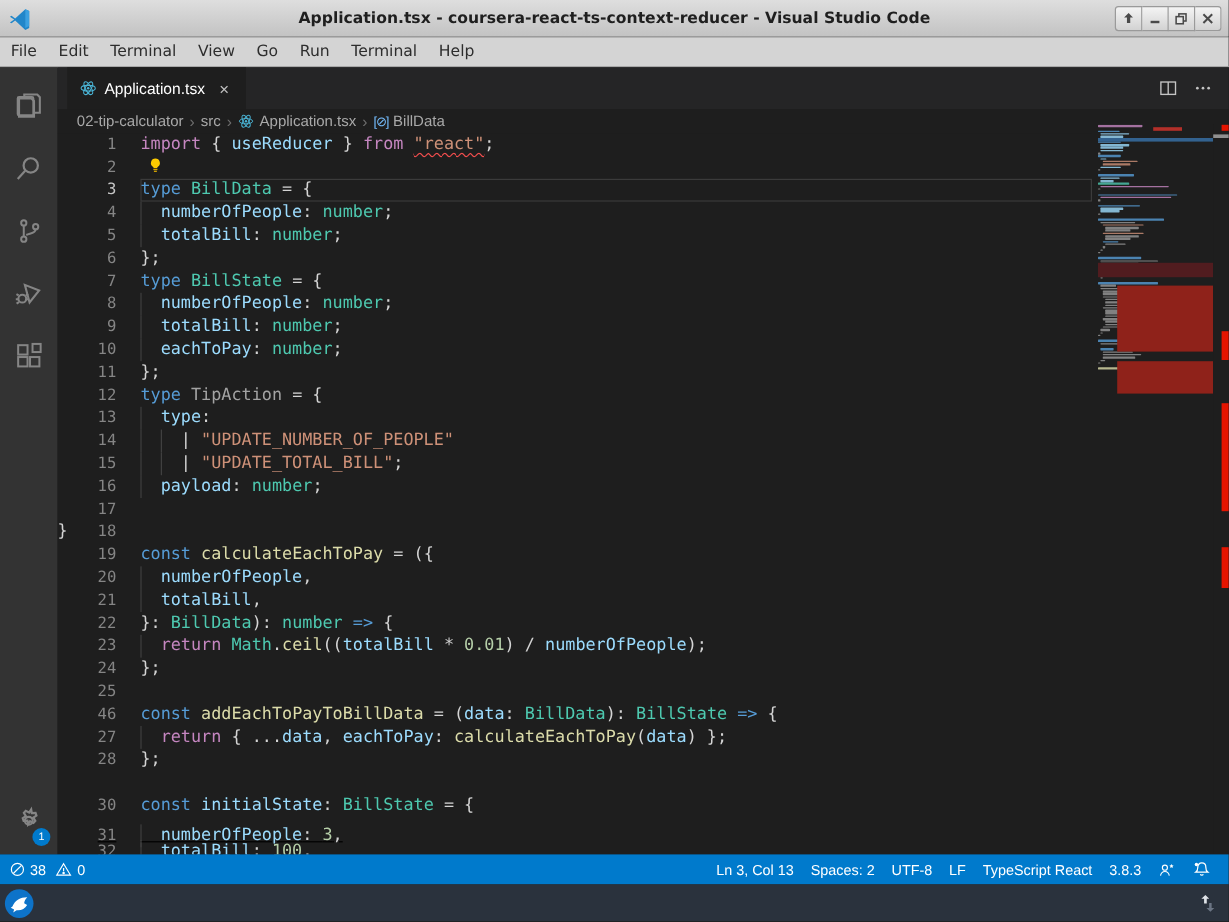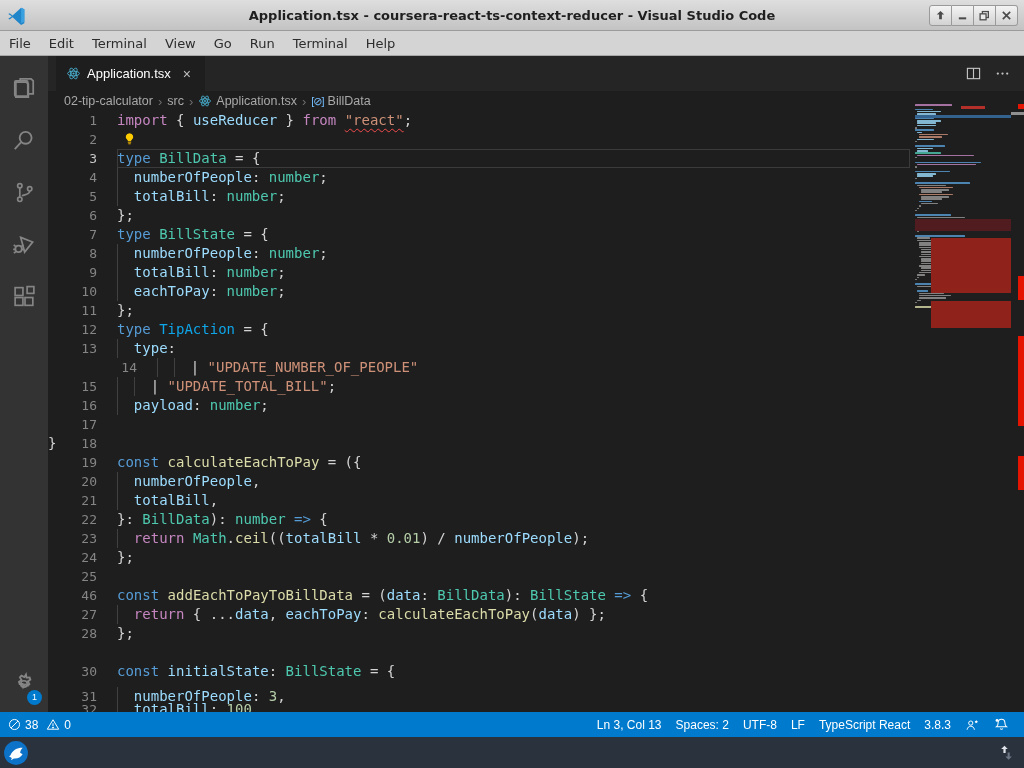--- a/index.html
+++ b/index.html
@@ -272,27 +272,27 @@
     <div class="code-line" style="top: 171px;">
       <div class="gutter-num">10</div>
       <div class="line-content"><span class="indent-guide" style="left: 0px;"></span><span class="tok" style="color: rgb(212, 212, 212);">  </span><span class="tok" style="color: rgb(156, 220, 254);">eachToPay</span><span class="tok" style="color: rgb(212, 212, 212);">: </span><span class="tok" style="color: rgb(78, 201, 176);">number</span><span class="tok" style="color: rgb(212, 212, 212);">;</span></div>
     </div>
     <div class="code-line" style="top: 190px;">
       <div class="gutter-num">11</div>
       <div class="line-content"><span class="tok" style="color: rgb(212, 212, 212);">};</span></div>
     </div>
     <div class="code-line" style="top: 209px;">
       <div class="gutter-num">12</div>
-      <div class="line-content"><span class="tok" style="color: rgb(86, 156, 214);">type</span><span class="tok" style="color: rgb(212, 212, 212);"> </span><span class="tok" style="color: #0ea5e9;">TipAction</span><span class="tok" style="color: rgb(212, 212, 212);"> = {</span></div>
+      <div class="line-content"><span class="tok" style="color: rgb(86, 156, 214);">type</span><span class="tok" style="color: rgb(212, 212, 212);"> </span><span class="tok" style="color: #a3a3a3;">TipAction</span><span class="tok" style="color: rgb(212, 212, 212);"> = {</span></div>
     </div>
     <div class="code-line" style="top: 228px;">
       <div class="gutter-num">13</div>
       <div class="line-content"><span class="indent-guide" style="left: 0px;"></span><span class="tok" style="color: rgb(212, 212, 212);">  </span><span class="tok" style="color: rgb(156, 220, 254);">type</span><span class="tok" style="color: rgb(212, 212, 212);">:</span></div>
     </div>
-    <div class="code-line" style="top: 247px; margin-left: 40px;">
+    <div class="code-line" style="top: 247px;">
       <div class="gutter-num">14</div>
       <div class="line-content"><span class="indent-guide" style="left: 0px;"></span><span class="indent-guide" style="left: 16.86px;"></span><span class="tok" style="color: rgb(212, 212, 212);">    | </span><span class="tok" style="color: rgb(206, 145, 120);">"UPDATE_NUMBER_OF_PEOPLE"</span></div>
     </div>
     <div class="code-line" style="top: 266px;">
       <div class="gutter-num">15</div>
       <div class="line-content"><span class="indent-guide" style="left: 0px;"></span><span class="indent-guide" style="left: 16.86px;"></span><span class="tok" style="color: rgb(212, 212, 212);">    | </span><span class="tok" style="color: rgb(206, 145, 120);">"UPDATE_TOTAL_BILL"</span><span class="tok" style="color: rgb(212, 212, 212);">;</span></div>
     </div>
     <div class="code-line" style="top: 285px;">
       <div class="gutter-num">16</div>
       <div class="line-content"><span class="indent-guide" style="left: 0px;"></span><span class="tok" style="color: rgb(212, 212, 212);">  </span><span class="tok" style="color: rgb(156, 220, 254);">payload</span><span class="tok" style="color: rgb(212, 212, 212);">: </span><span class="tok" style="color: rgb(78, 201, 176);">number</span><span class="tok" style="color: rgb(212, 212, 212);">;</span></div>
@@ -342,21 +342,21 @@
       <div class="line-content"><span class="indent-guide" style="left: 0px;"></span><span class="tok" style="color: rgb(212, 212, 212);">  </span><span class="tok" style="color: rgb(197, 134, 192);">return</span><span class="tok" style="color: rgb(212, 212, 212);"> { ...</span><span class="tok" style="color: rgb(156, 220, 254);">data</span><span class="tok" style="color: rgb(212, 212, 212);">, </span><span class="tok" style="color: rgb(156, 220, 254);">eachToPay</span><span class="tok" style="color: rgb(212, 212, 212);">: </span><span class="tok" style="color: rgb(220, 220, 170);">calculateEachToPay</span><span class="tok" style="color: rgb(212, 212, 212);">(</span><span class="tok" style="color: rgb(156, 220, 254);">data</span><span class="tok" style="color: rgb(212, 212, 212);">) };</span></div>
     </div>
     <div class="code-line" style="top: 513px;">
       <div class="gutter-num">28</div>
       <div class="line-content"><span class="tok" style="color: rgb(212, 212, 212);">};</span></div>
     </div>
     <div class="code-line" style="top: 551px;">
       <div class="gutter-num">30</div>
       <div class="line-content"><span class="tok" style="color: rgb(86, 156, 214);">const</span><span class="tok" style="color: rgb(212, 212, 212);"> </span><span class="tok" style="color: rgb(156, 220, 254);">initialState</span><span class="tok" style="color: rgb(212, 212, 212);">: </span><span class="tok" style="color: rgb(78, 201, 176);">BillState</span><span class="tok" style="color: rgb(212, 212, 212);"> = {</span></div>
     </div>
-    <div class="code-line" style="top: 576px;">
+    <div class="code-line" style="top: 576px; text-decoration: underline;">
       <div class="gutter-num">31</div>
       <div class="line-content"><span class="indent-guide" style="left: 0px;"></span><span class="tok" style="color: rgb(212, 212, 212);">  </span><span class="tok" style="color: rgb(156, 220, 254);">numberOfPeople</span><span class="tok" style="color: rgb(212, 212, 212);">: </span><span class="tok" style="color: rgb(181, 206, 168);">3</span><span class="tok" style="color: rgb(212, 212, 212);">,</span></div>
     </div>
     <div class="code-line" style="top: 589px;">
       <div class="gutter-num">32</div>
       <div class="line-content"><span class="indent-guide" style="left: 0px;"></span><span class="tok" style="color: rgb(212, 212, 212);">  </span><span class="tok" style="color: rgb(156, 220, 254);">totalBill</span><span class="tok" style="color: rgb(212, 212, 212);">: </span><span class="tok" style="color: rgb(181, 206, 168);">100</span><span class="tok" style="color: rgb(212, 212, 212);">,</span></div>
     </div>
   </div>
 
 <div class="minimap" id="minimap">

